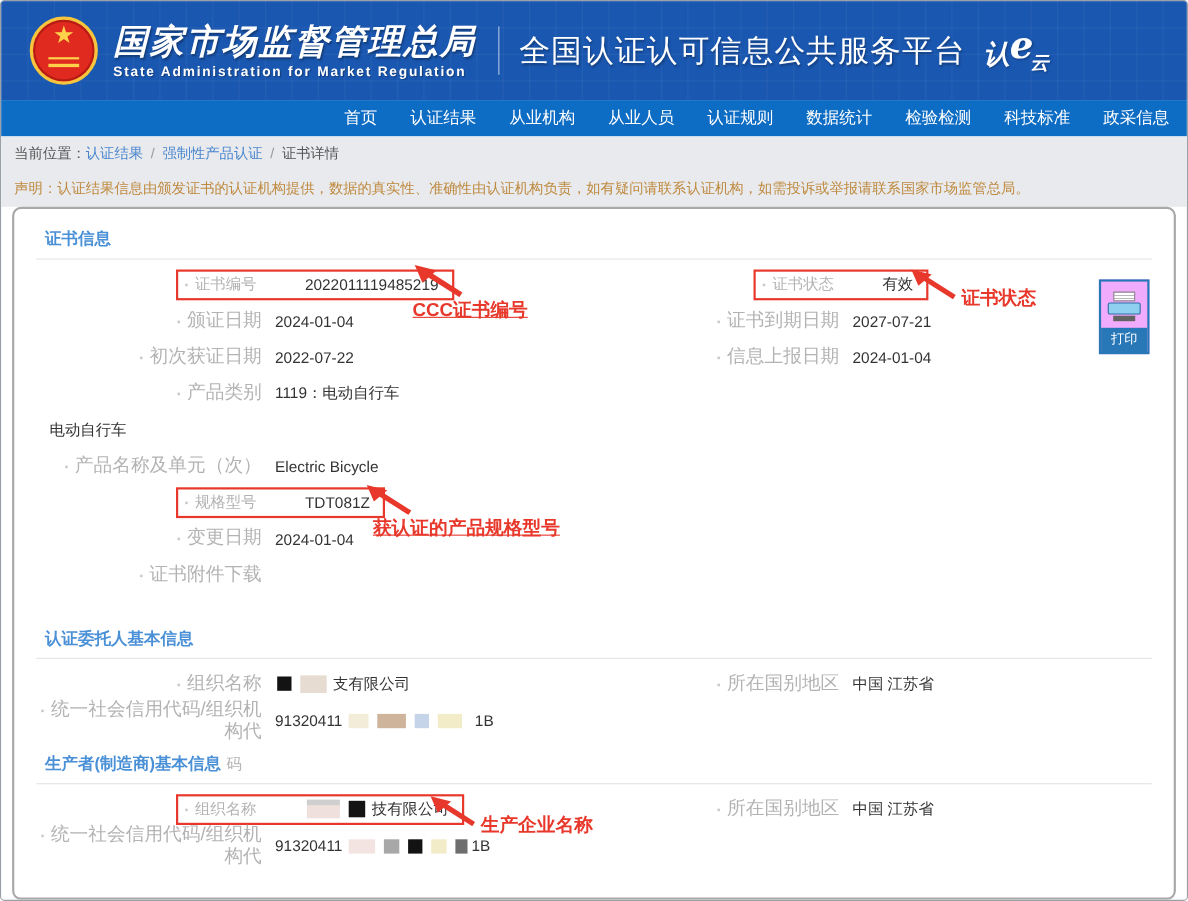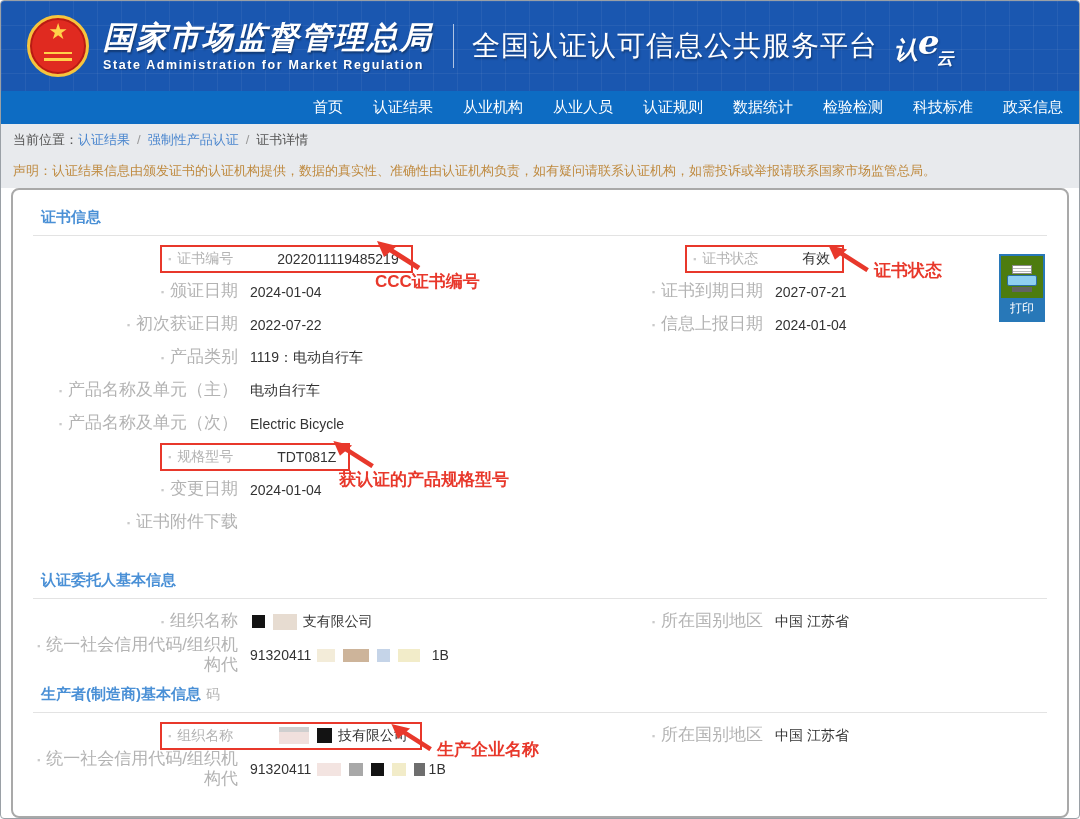--- a/index.html
+++ b/index.html
@@ -73,29 +73,29 @@
     padding:3px 12px 3px 6px;
     gap:32px;
   }
   .redbox .lbl2 { color:#b3b3b3; font-size:14px; white-space:nowrap; }
   .redbox .val2 { margin-left:12px; color:#333; font-size:14px; white-space:nowrap; }
   .anno { position:absolute; z-index:5; pointer-events:none; }
   .anno.colmode { display:flex; flex-direction:column; align-items:flex-start; }
   .anno.rowmode { display:flex; flex-direction:row; align-items:flex-start; }
   .anno-text { font-size:17px; font-weight:bold; color:#e8382b; line-height:1.15; white-space:nowrap; }
   .anno.rowmode .anno-text { margin-top:17px; margin-left:4px; }
-  .anno.colmode .anno-text { margin-top:2px; }
+  .anno.colmode .anno-text { margin-top:2px;text-decoration:underline; }
   
   .rd { display:inline-block; vertical-align:middle; margin:0 2px; }
   
   .wrap-char { position:absolute; left:173px; top:7px; color:#b3b3b3; font-size:14px; font-weight:normal; }
   
   .print-btn {
     position:absolute; right:22px; top:64px; width:46px; height:68px;
-    border:2px solid #2878b8; background:#4d7c0f; display:flex; flex-direction:column;
+    border:2px solid #2878b8; background:#f0abfc; display:flex; flex-direction:column;
     cursor:pointer;
   }
   .print-icon { flex:1; display:flex; flex-direction:column; align-items:center; justify-content:center; width:100%; padding-top:3px; }
   .p-paper { width:20px; height:9px; border:1px solid #8a8a8a; background:repeating-linear-gradient(#fff 0 2px,#b9b9b9 2px 3px); }
   .p-body { width:30px; height:11px; background:#8fd0f0; border:1px solid #2b6ea6; border-radius:2px; margin-top:1px; }
   .p-tray { width:20px; height:5px; background:#636363; margin-top:1px; }
   .print-label { width:100%; background:#2878b8; color:#fff; font-size:12px; text-align:center; padding:2px 0 3px; }
   .sec-applicant { margin-top:26px; }
   .sec-manufacturer { margin-top:8px; }
 </style>
@@ -178,21 +178,20 @@
           <div class="valcell">2022-07-22</div>
         </div>
 
 
         <div class="row">
           <div class="lblcell"><span class="lbl">产品类别</span></div>
           <div class="valcell">1119：电动自行车</div>
         </div>
 
         <div class="row">
-          <div class="lblcell"><span class="lbl">产品名称及单元（主）</span></div>
           <div class="valcell">电动自行车</div>
         </div>
 
         <div class="row">
           <div class="lblcell"><span class="lbl">产品名称及单元（次）</span></div>
           <div class="valcell">Electric Bicycle</div>
         </div>
 
         <div class="row boxed pl-main">
           <span class="redbox">

